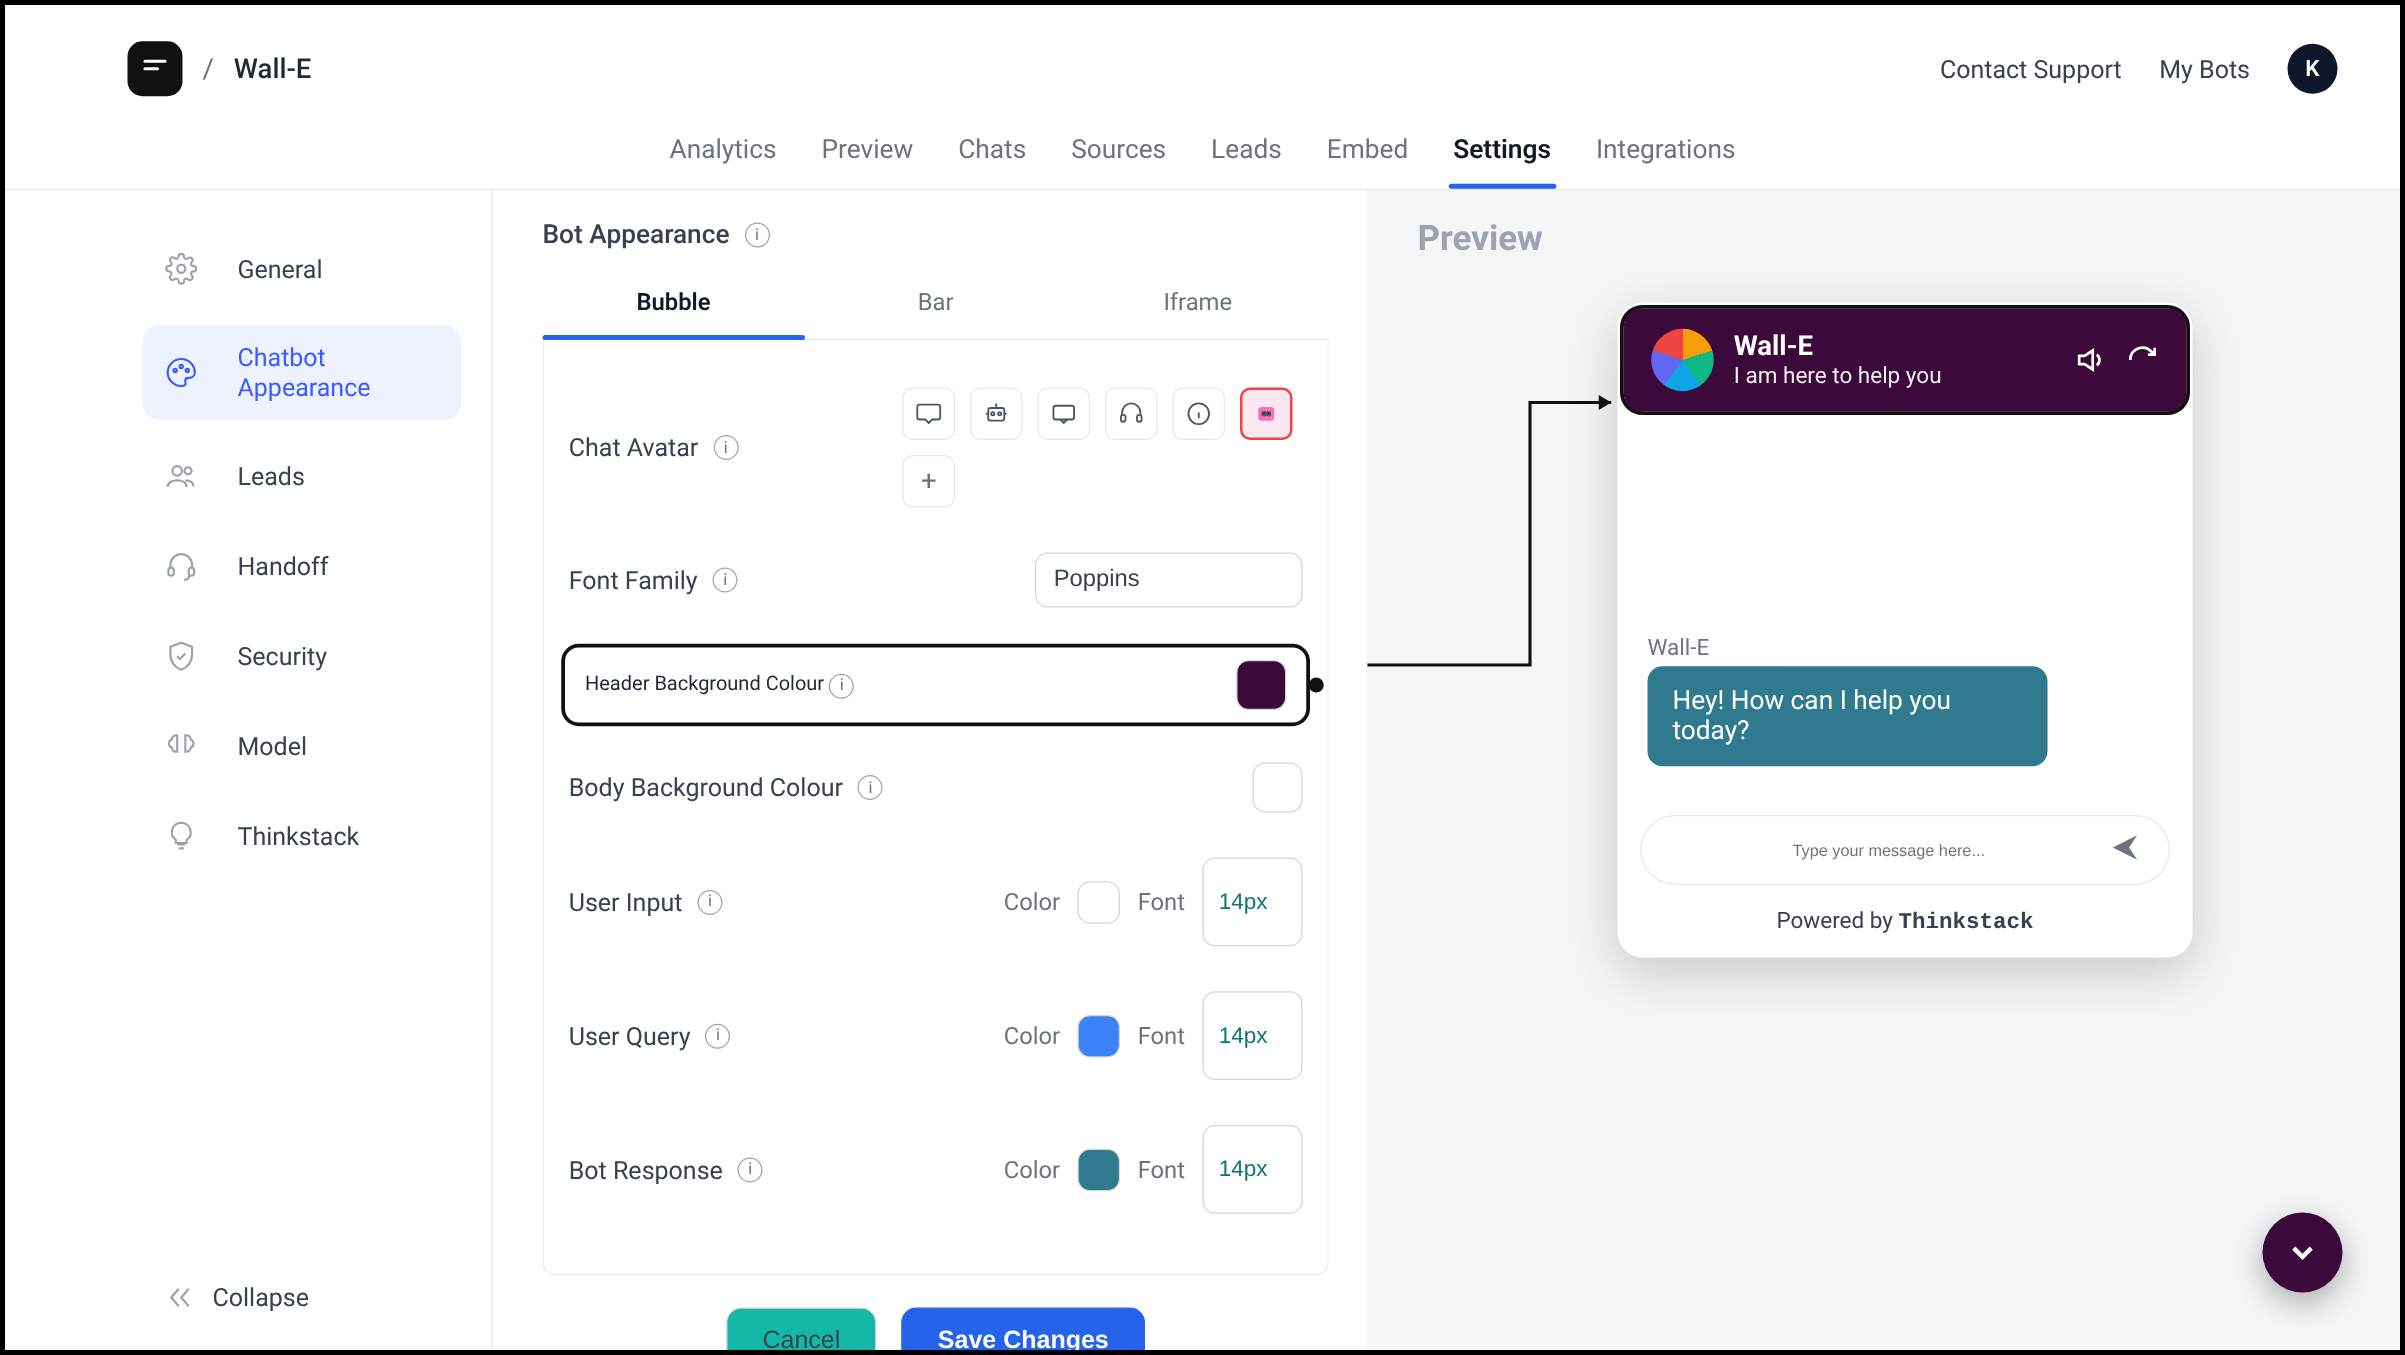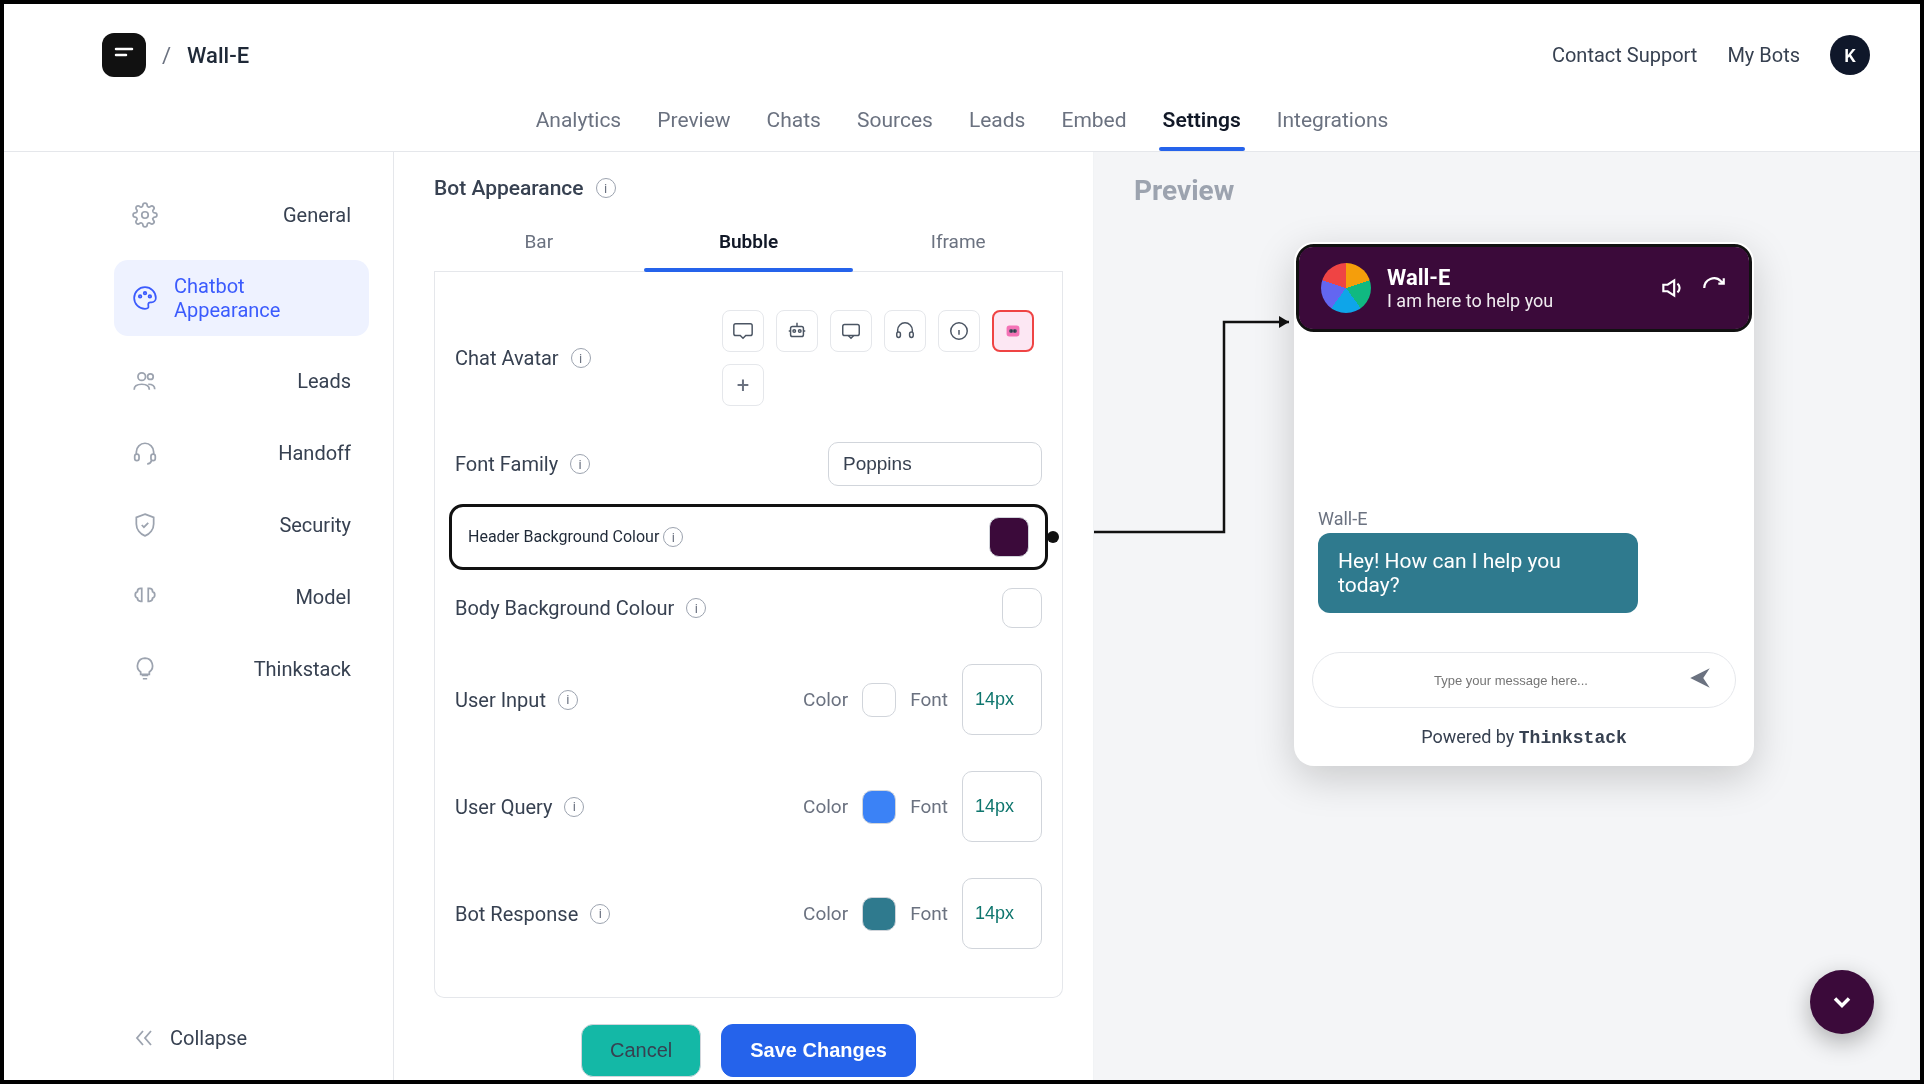--- a/index.html
+++ b/index.html
@@ -51,23 +51,23 @@
     height:4px; background:#2563eb; border-radius:2px;
   }
   .content { display:flex; flex:1; min-height:0; }
   .sidebar {
     width: 390px; border-right:1px solid #e5e7eb;
     padding: 36px 24px 20px 110px;
     display:flex; flex-direction:column;
   }
   .side-items { display:flex; flex-direction:column; gap:18px; flex:1; }
   .side-item {
-    display:flex; align-items:center; gap:16px;
+    display:flex; align-items:center; gap:32px;
     padding: 14px 18px; border-radius: 14px;
-    font-size: 20px; color:#374151; cursor:pointer;justify-content:space-between;
+    font-size: 20px; color:#374151; cursor:pointer;
   }
   .side-item.active { background:#eef2ff; color:#3b5bfd; }
   .side-item .sicon { width:26px; height:26px; display:flex; align-items:center; justify-content:center; }
   .side-item .sicon svg { width:26px; height:26px; stroke:#9ca3af; fill:none; stroke-width:1.6; }
   .side-item.active .sicon svg { stroke:#3b5bfd; }
   .collapse-row {
     display:flex; align-items:center; gap:14px;
     padding: 10px 18px; font-size:20px; color:#374151; cursor:pointer;
     margin-top:auto;
   }
@@ -113,21 +113,21 @@
   .avatar-opt.selected { border:2px solid #ef4444; background:#fce7f3; }
   .avatar-opt svg { width:22px; height:22px; stroke:#4b5563; fill:none; stroke-width:1.6; }
   .avatar-opt.add { font-size:22px; color:#6b7280; }
   .text-input {
     border:1px solid #d1d5db; border-radius:10px;
     padding: 10px 14px; font-size:19px; color:#374151;
     width: 214px; background:#fff;
   }
   .highlight-box {
     border:3px solid #111; border-radius:14px;
-    padding: 10px 16px; margin: 0 -6px;
+    padding: 10px 16px; margin: 11px -6px;
     display:flex; align-items:center; position:relative;
   }
   .swatch {
     width:40px;height:40px;border-radius:10px;border:1px solid #d1d5db;
     cursor:pointer;
   }
   .mini-label { font-size:19px; color:#6b7280; }
   .px-input {
     border:1px solid #d1d5db; border-radius:10px;
     padding:24px 12px; font-size:18px; width:80px; color:#0f766e;
@@ -313,22 +313,22 @@
       </div>
     </div>
 
     <div class="main">
       <div class="editor">
         <div class="section-title-row">
           <span class="section-title">Bot Appearance</span>
           <span class="info-icon">i</span>
         </div>
         <div class="subtabs">
+          <div class="subtab active">Bubble</div>
           <div class="subtab">Bar</div>
-          <div class="subtab active">Bubble</div>
           <div class="subtab">Iframe</div>
         </div>
 
         <div class="card">
           <div class="row">
             <div class="label">
               <span>Chat Avatar</span>
               <span class="info-icon">i</span>
             </div>
             <div class="avatar-grid">

